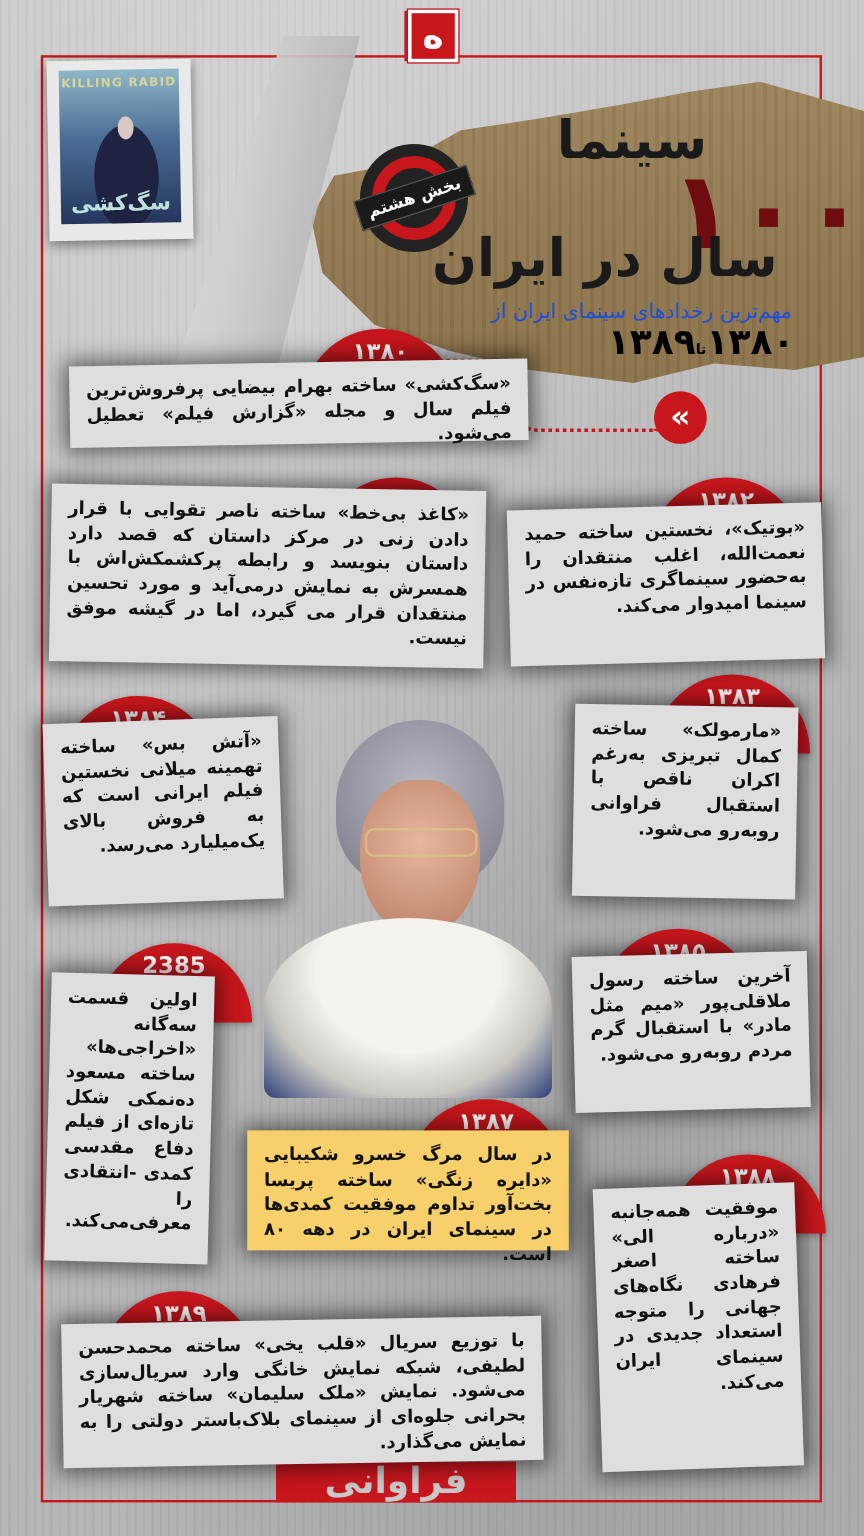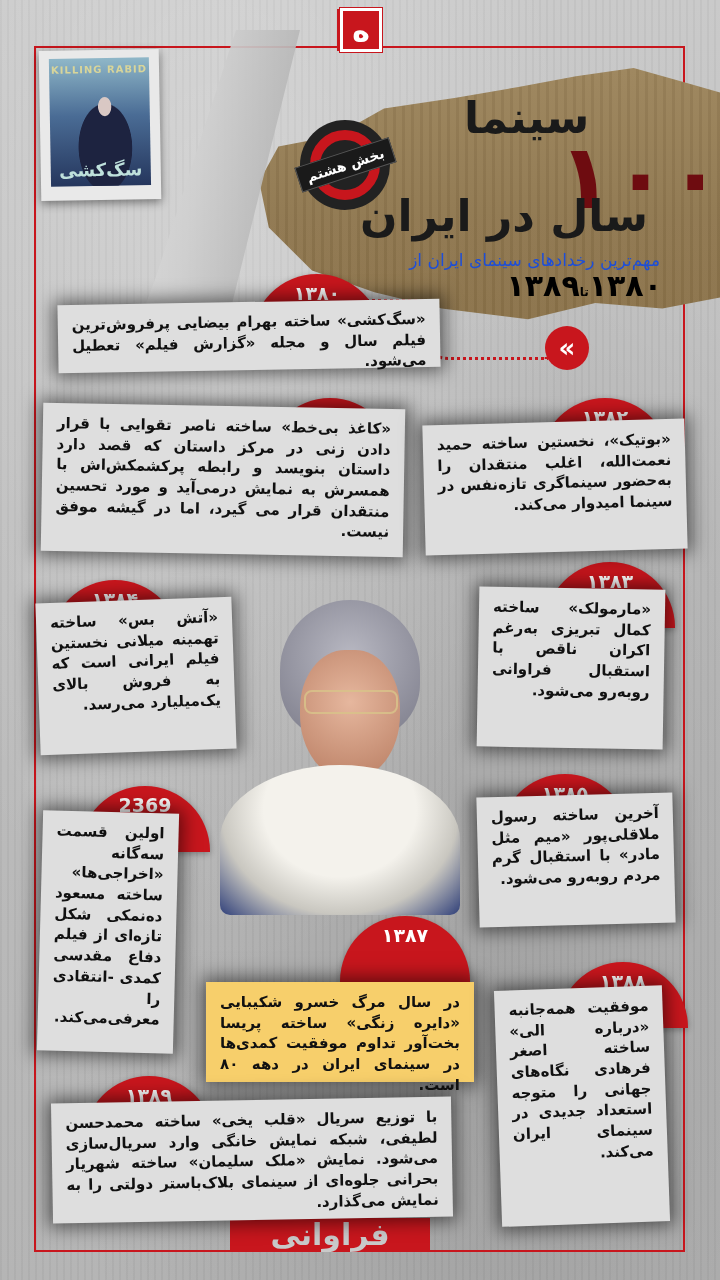--- a/index.html
+++ b/index.html
@@ -200,25 +200,25 @@
 
 <div class="year" style="left:50px; top:580px;">۱۳۸۴</div>
 <div class="note" style="left:38px; top:600px; width:196px; height:152px; transform:rotate(-2deg);">«آتش بس» ساخته تهمینه میلانی نخستین فیلم ایرانی است که به فروش بالای یک‌میلیارد می‌رسد.</div>
 
 <div class="year" style="left:545px; top:562px;">۱۳۸۳</div>
 <div class="note" style="left:478px; top:588px; width:186px; height:160px; transform:rotate(1deg);">«مارمولک» ساخته کمال تبریزی به‌رغم اکران ناقص با استقبال فراوانی روبه‌رو می‌شود.</div>
 
 <div class="year" style="left:500px; top:774px;">۱۳۸۵</div>
 <div class="note" style="left:478px; top:795px; width:196px; height:130px; transform:rotate(-1.5deg);">آخرین ساخته رسول ملاقلی‌پور «میم مثل مادر» با استقبال گرم مردم روبه‌رو می‌شود.</div>
 
-<div class="year" style="left:80px; top:786px;">2369</div>
+<div class="year" style="left:80px; top:786px;">2385</div>
 <div class="note" style="left:40px; top:812px; width:136px; height:240px; transform:rotate(1.5deg);">اولین قسمت سه‌گانه «اخراجی‌ها» ساخته مسعود ده‌نمکی شکل تازه‌ای از فیلم دفاع مقدسی کمدی -انتقادی را معرفی‌می‌کند.</div>
 
 <div class="year" style="left:340px; top:916px;">۱۳۸۷</div>
-<div class="note yellow" style="left:206px; top:942px; width:268px; height:100px;margin-top:40px;">در سال مرگ خسرو شکیبایی «دایره زنگی» ساخته پریسا بخت‌آور تداوم موفقیت کمدی‌ها در سینمای ایران در دهه ۸۰ است.</div>
+<div class="note yellow" style="left:206px; top:942px; width:268px; height:100px;">در سال مرگ خسرو شکیبایی «دایره زنگی» ساخته پریسا بخت‌آور تداوم موفقیت کمدی‌ها در سینمای ایران در دهه ۸۰ است.</div>
 
 <div class="year" style="left:558px; top:962px;">۱۳۸۸</div>
 <div class="note" style="left:498px; top:988px; width:168px; height:236px; transform:rotate(-2deg);">موفقیت همه‌جانبه «درباره الی» ساخته اصغر فرهادی نگاه‌های جهانی را متوجه استعداد جدیدی در سینمای ایران می‌کند.</div>
 
 <div class="year" style="left:84px; top:1076px;">۱۳۸۹</div>
 <div class="note" style="left:52px; top:1100px; width:400px; height:120px; transform:rotate(-1deg);">با توزیع سریال «قلب یخی» ساخته محمدحسن لطیفی، شبکه نمایش خانگی وارد سریال‌سازی می‌شود. نمایش «ملک سلیمان» ساخته شهریار بحرانی جلوه‌ای از سینمای بلاک‌باستر دولتی را به نمایش می‌گذارد.</div>
 
 <div class="footer-logo">فراوانی</div>
 
 </body></html>

